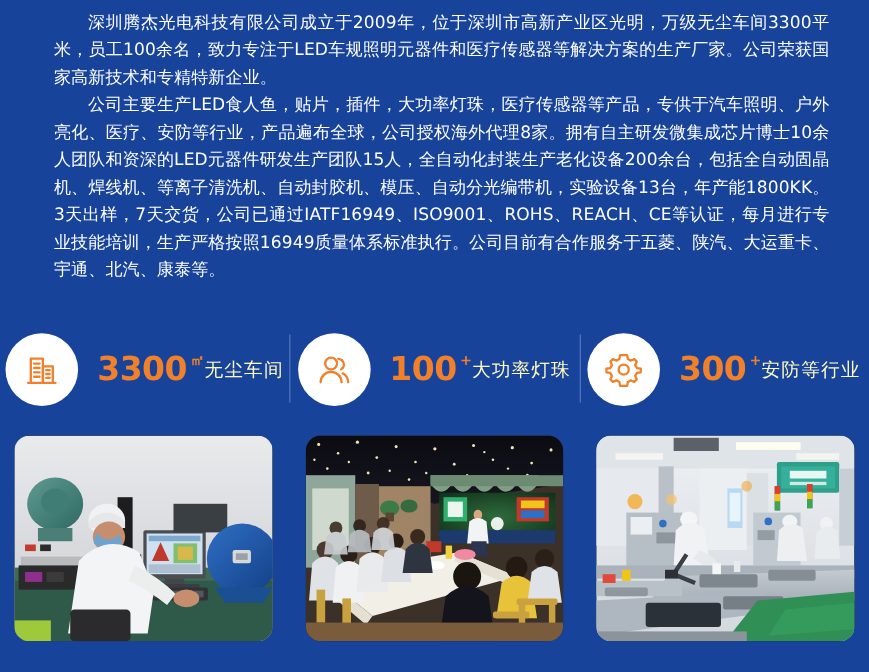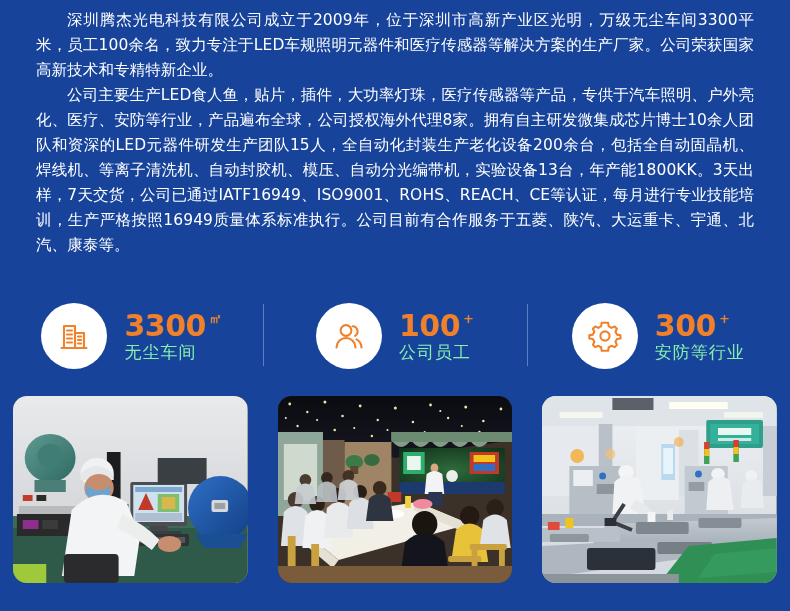--- a/index.html
+++ b/index.html
@@ -8,21 +8,21 @@
     width: 790px;
     height: 611px;
     background: #17439b;
     font-family: "DejaVu Sans", "Liberation Sans", sans-serif;
     overflow: hidden;
     position: relative;
   }
 
   
   .desc-wrap {
-    padding: 8px 36px 0 36px;
+    padding: 8px 36px 0 49px;
   }
   .desc-p {
     color: #ffffff;
     font-size: 15.5px;
     line-height: 25px;
     text-align: justify;
     text-indent: 2em;
     letter-spacing: 0.1px;
   }
 
@@ -60,43 +60,43 @@
     background: #ffffff;
     display: flex;
     align-items: center;
     justify-content: center;
     flex: 0 0 auto;
   }
   .stat-circle svg { display: block; }
   .stat-text {
     margin-left: 17px;
     display: flex;
-    flex-direction: column;
-    align-items: flex-start;
+    flex-direction: row;
+    align-items: center;
   }
   .stat-value-row {
     display: flex;
     align-items: flex-start;
     color: #f0802a;
     font-weight: bold;
     line-height: 1;
   }
   .stat-number {
     font-size: 30px;
     letter-spacing: -0.5px;
   }
   .stat-unit {
     font-size: 13px;
     margin-left: 3px;
     margin-top: 1px;
     font-weight: bold;
   }
   .stat-label {
     margin-top: 3px;
-    color: #86efac;
+    color: #fef9c3;
     font-size: 17px;
     letter-spacing: 1px;
     line-height: 1;
   }
 
   
   .photos {
     position: absolute;
     top: 396px;
     left: 13px;
@@ -155,21 +155,21 @@
           <path d="M22.5 9.2 a5.2 5.2 0 0 1 2.6 9.6"></path>
           <path d="M26.5 22.4 a9.4 9.4 0 0 1 5 8.1"></path>
         </svg>
       </span>
     </div>
     <div class="stat-text">
       <div class="stat-value-row">
         <span class="stat-number">100</span>
         <span class="stat-unit">+</span>
       </div>
-      <div class="stat-label">公司员工</div>
+      <div class="stat-label">大功率灯珠</div>
     </div>
   </div>
 
   <div class="stat">
     <div class="stat-circle">
       <span>
         <svg width="38" height="38" viewBox="0 0 38 38" fill="none" stroke="#f0802a" stroke-width="2.1" stroke-linejoin="round" stroke-linecap="round">
           <path d="M19 5.6 l3.3 0 0.55 3.6 a10.2 10.2 0 0 1 2.7 1.57 l3.3-1.5 2.33 2.33 -1.5 3.3 a10.2 10.2 0 0 1 1.57 2.7 l3.6 0.55 0 3.3 -3.6 0.55 a10.2 10.2 0 0 1 -1.57 2.7 l1.5 3.3 -2.33 2.33 -3.3-1.5 a10.2 10.2 0 0 1 -2.7 1.57 l-0.55 3.6 -3.3 0 -3.3 0 -0.55-3.6 a10.2 10.2 0 0 1 -2.7-1.57 l-3.3 1.5 -2.33-2.33 1.5-3.3 a10.2 10.2 0 0 1 -1.57-2.7 l-3.6-0.55 0-3.3 3.6-0.55 a10.2 10.2 0 0 1 1.57-2.7 l-1.5-3.3 2.33-2.33 3.3 1.5 a10.2 10.2 0 0 1 2.7-1.57 l0.55-3.6 z" transform="translate(-0.1,0) scale(0.985) translate(0.3,0.3)"></path>
           <circle cx="19" cy="19" r="4.6"></circle>
         </svg>

